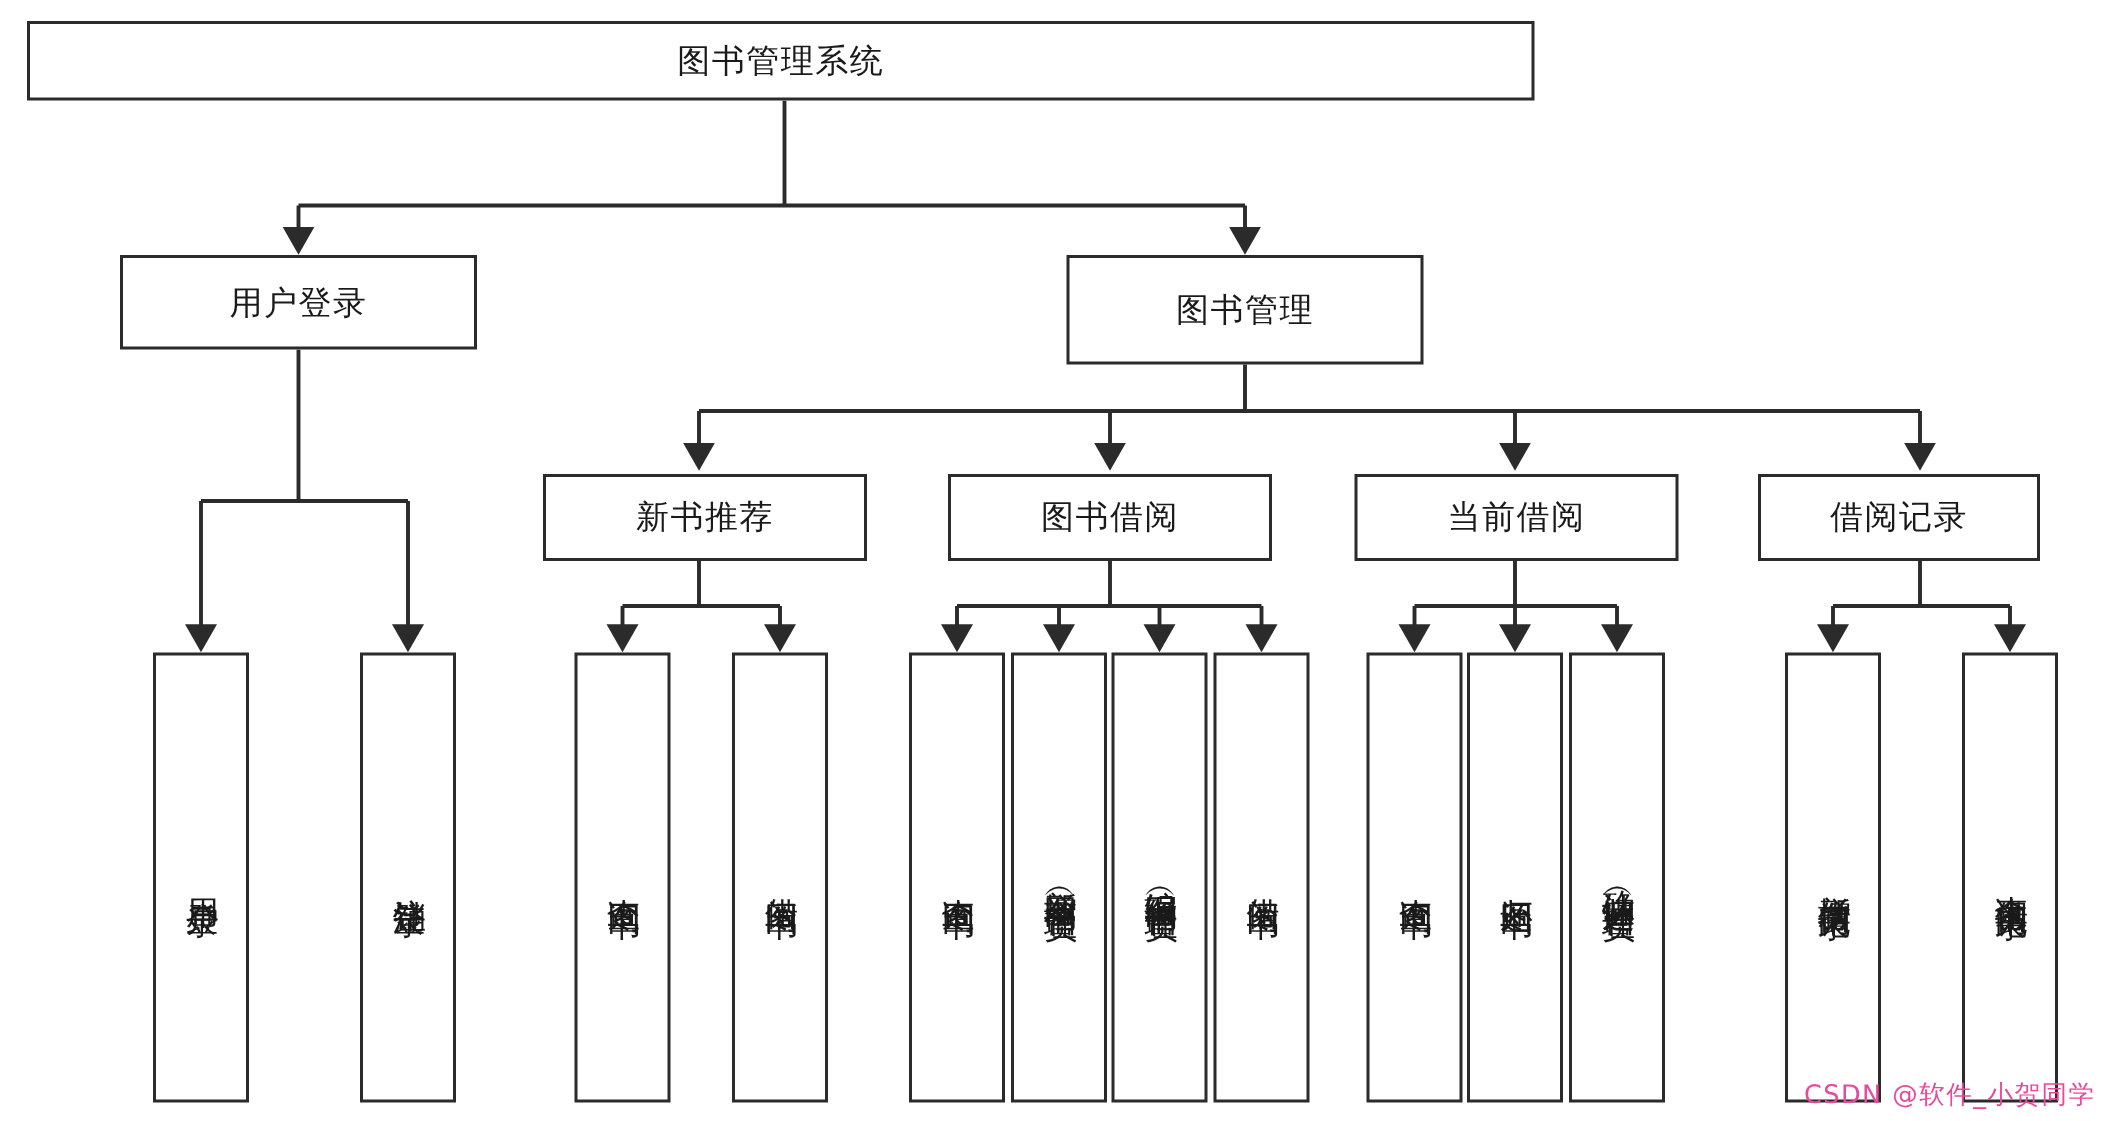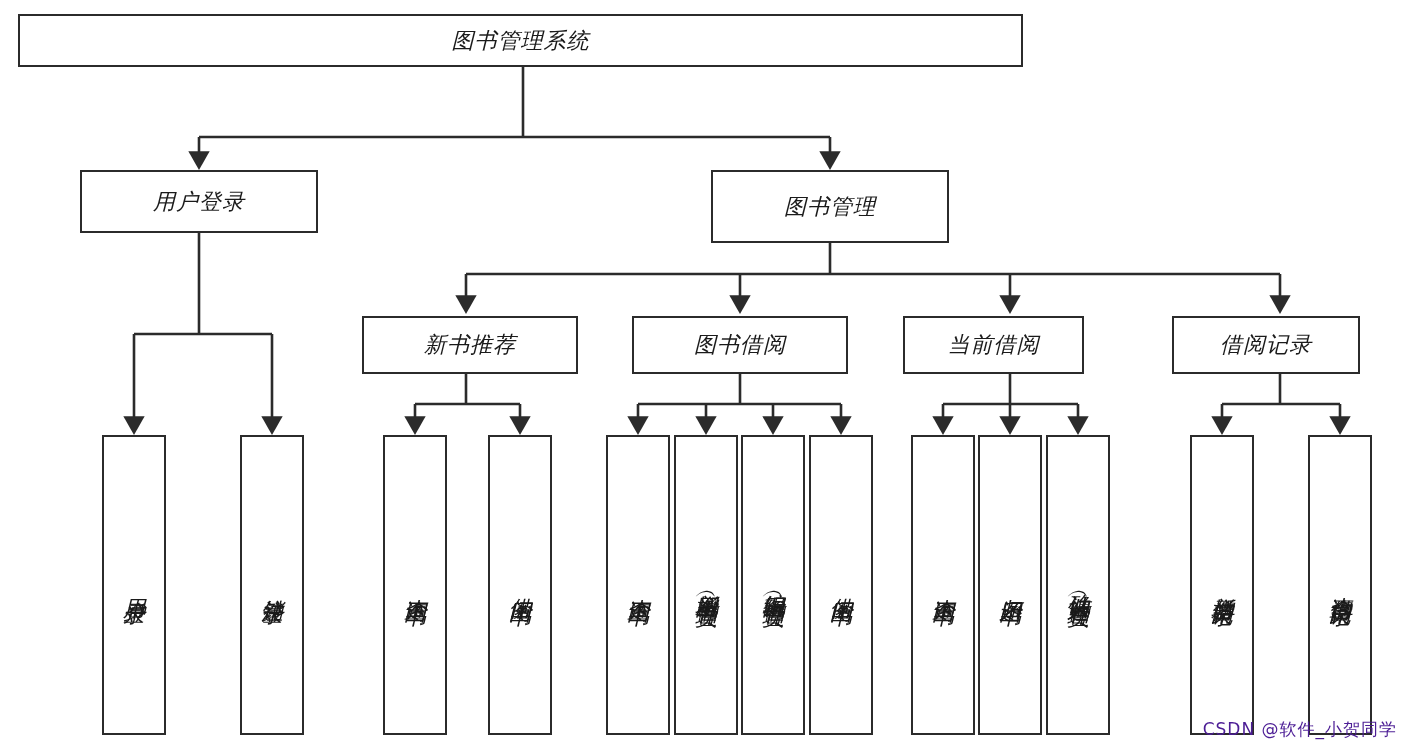--- a/index.html
+++ b/index.html
@@ -28,21 +28,20 @@
   }
   .node {
     position: absolute;
     box-sizing: border-box;
     background: #ffffff;
     border: 2px solid #2b2b2b;
     display: flex;
     align-items: center;
     justify-content: center;
     color: #1a1a1a;
-    font-style: italic;
   }
   .node.h-node {
     font-size: 22px;
     letter-spacing: 1px;
   }
   .node.v-node {
     font-size: 22px;
   }
   .v-label {
     writing-mode: vertical-rl;
@@ -54,21 +53,21 @@
   }
   .h-label {
     white-space: nowrap;
     display: block;
   }
   .watermark {
     position: absolute;
     right: 8px;
     bottom: 6px;
     font-size: 17px;
-    color: #4c1d95;
+    color: #ec4899;
     letter-spacing: 1px;
     white-space: nowrap;
   }
 </style>
 </head>
 <body>
 
 <div id="diagram-root">
 
   <svg id="edge-layer" viewBox="0 0 1405 747" width="1405" height="747" aria-hidden="true">
@@ -131,21 +130,21 @@
   <div class="node h-node" style="left:711px; top:170px; width:238px; height:73px;">
     <span class="h-label">图书管理</span>
   </div>
 
   <div class="node h-node" style="left:362px; top:316px; width:216px; height:58px;">
     <span class="h-label">新书推荐</span>
   </div>
   <div class="node h-node" style="left:632px; top:316px; width:216px; height:58px;">
     <span class="h-label">图书借阅</span>
   </div>
-  <div class="node h-node" style="left:903px; top:316px; width:181px; height:58px;">
+  <div class="node h-node" style="left:903px; top:316px; width:216px; height:58px;">
     <span class="h-label">当前借阅</span>
   </div>
   <div class="node h-node" style="left:1172px; top:316px; width:188px; height:58px;">
     <span class="h-label">借阅记录</span>
   </div>
 
   <div class="node v-node" style="left:102px; top:435px; width:64px; height:300px;">
     <span class="v-label">用户登录</span>
   </div>
   <div class="node v-node" style="left:240px; top:435px; width:64px; height:300px;">

